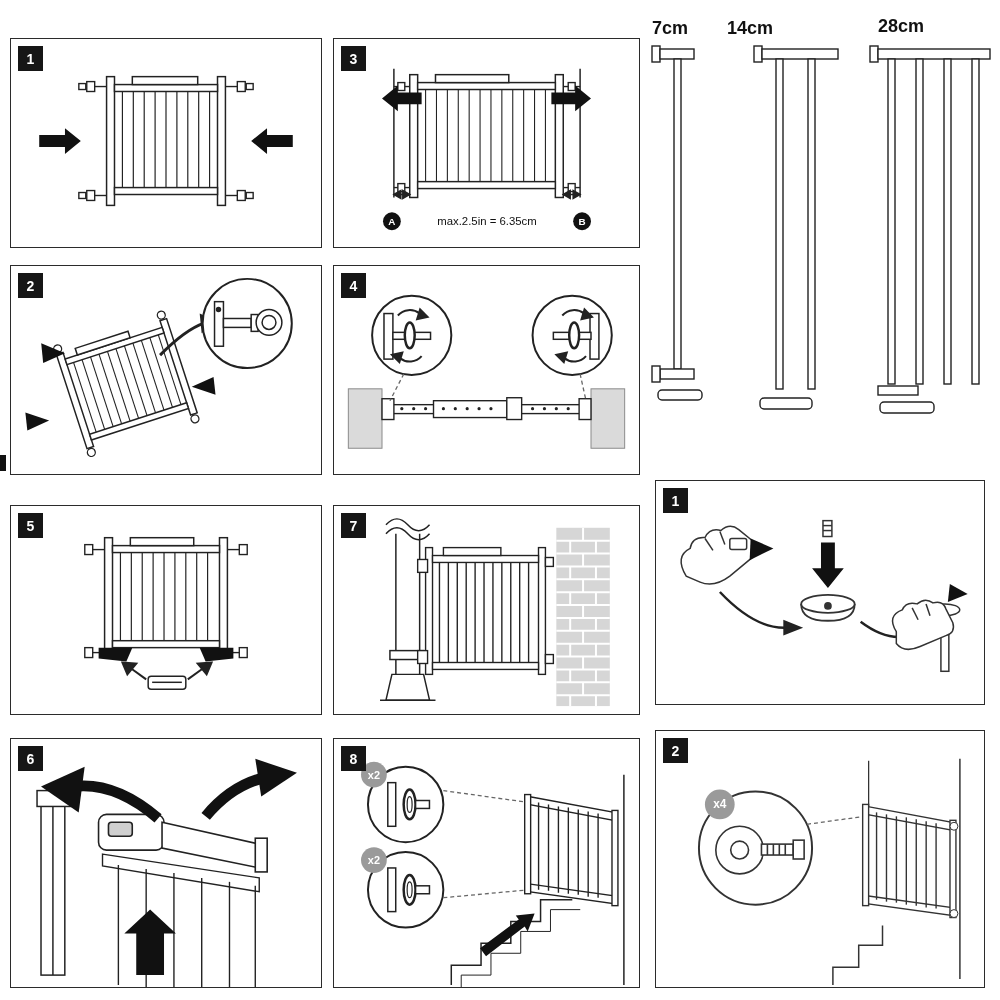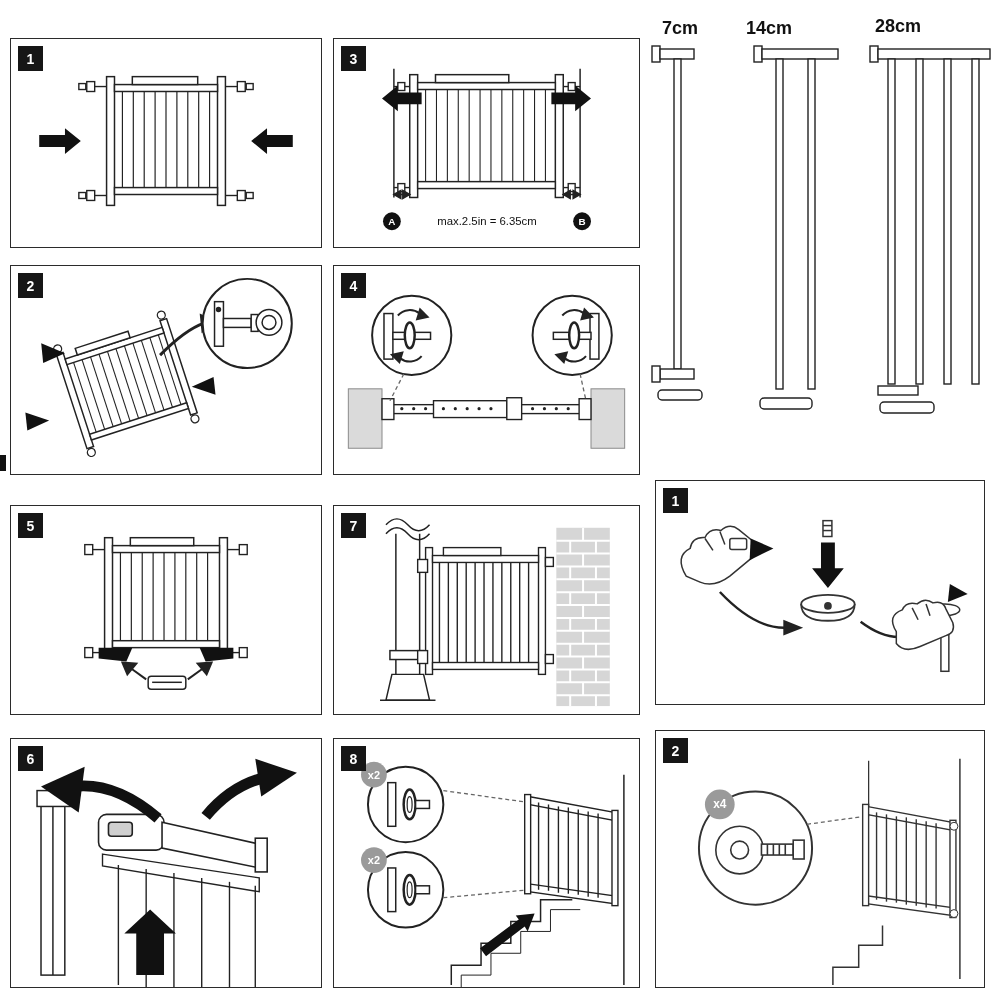--- a/index.html
+++ b/index.html
@@ -5,21 +5,21 @@
   * { margin:0; padding:0; box-sizing:border-box; }
   html,body { width:1000px; height:1000px; background:#ffffff; font-family:"Liberation Sans", sans-serif; }
   .sheet { position:relative; width:1000px; height:1000px; background:#fff; overflow:hidden; }
   .panel { position:absolute; border:1.6px solid #2b2b2b; background:#fff; }
   .panel svg { position:absolute; left:0; top:0; width:100%; height:100%; }
   .badge {
     position:absolute; top:7px; left:7px; width:25px; height:25px;
     background:#161616; color:#fff; font-weight:bold; font-size:14px;
     display:flex; align-items:center; justify-content:center; z-index:2;
   }
-  .ext-label { position:absolute; font-size:18px; font-weight:600; color:#111; text-align:center; }
+  .ext-label { position:absolute; font-size:18px; font-weight:600; color:#111; }
   .ext-area { position:absolute; left:648px; top:14px; width:345px; height:400px; }
   .ext-area svg { width:100%; height:100%; display:block; }
   .edge-mark { position:absolute; left:0; top:455px; width:6px; height:16px; background:#111; }
   svg text { font-family:"Liberation Sans", sans-serif; }
 </style>
 </head>
 <body>
 
 <div class="sheet">
 
@@ -421,21 +421,21 @@
           <line x1="256" y1="73" x2="256" y2="159"></line>
         <line x1="266" y1="75" x2="266" y2="160"></line>
       </g>
       <line x1="292" y1="36" x2="292" y2="248" stroke="#222" stroke-width="1.5"></line>
       <polygon fill="#111" points="147,211 186,182 183,178 202,176 195,194 192,189 153,219"></polygon>
     </svg>
   </div>
 
   <div class="ext-label" style="left:652px; top:18px; width:56px;">7cm</div>
   <div class="ext-label" style="left:727px; top:18px; width:84px;">14cm</div>
-  <div class="ext-label" style="left:846px; top:16px; width:104px;">28cm</div>
+  <div class="ext-label" style="left:878px; top:16px; width:104px;">28cm</div>
 
   <div class="ext-area">
     <svg viewBox="0 0 345 400">
       <g stroke="#222" stroke-width="1.4" fill="#fff">
         <rect x="4" y="32" width="8" height="16"></rect>
         <rect x="12" y="35" width="34" height="10"></rect>
         <rect x="26" y="45" width="7" height="310"></rect>
         <rect x="12" y="355" width="34" height="10"></rect>
         <rect x="4" y="352" width="8" height="16"></rect>
         <rect x="10" y="376" width="44" height="10" rx="4"></rect>

